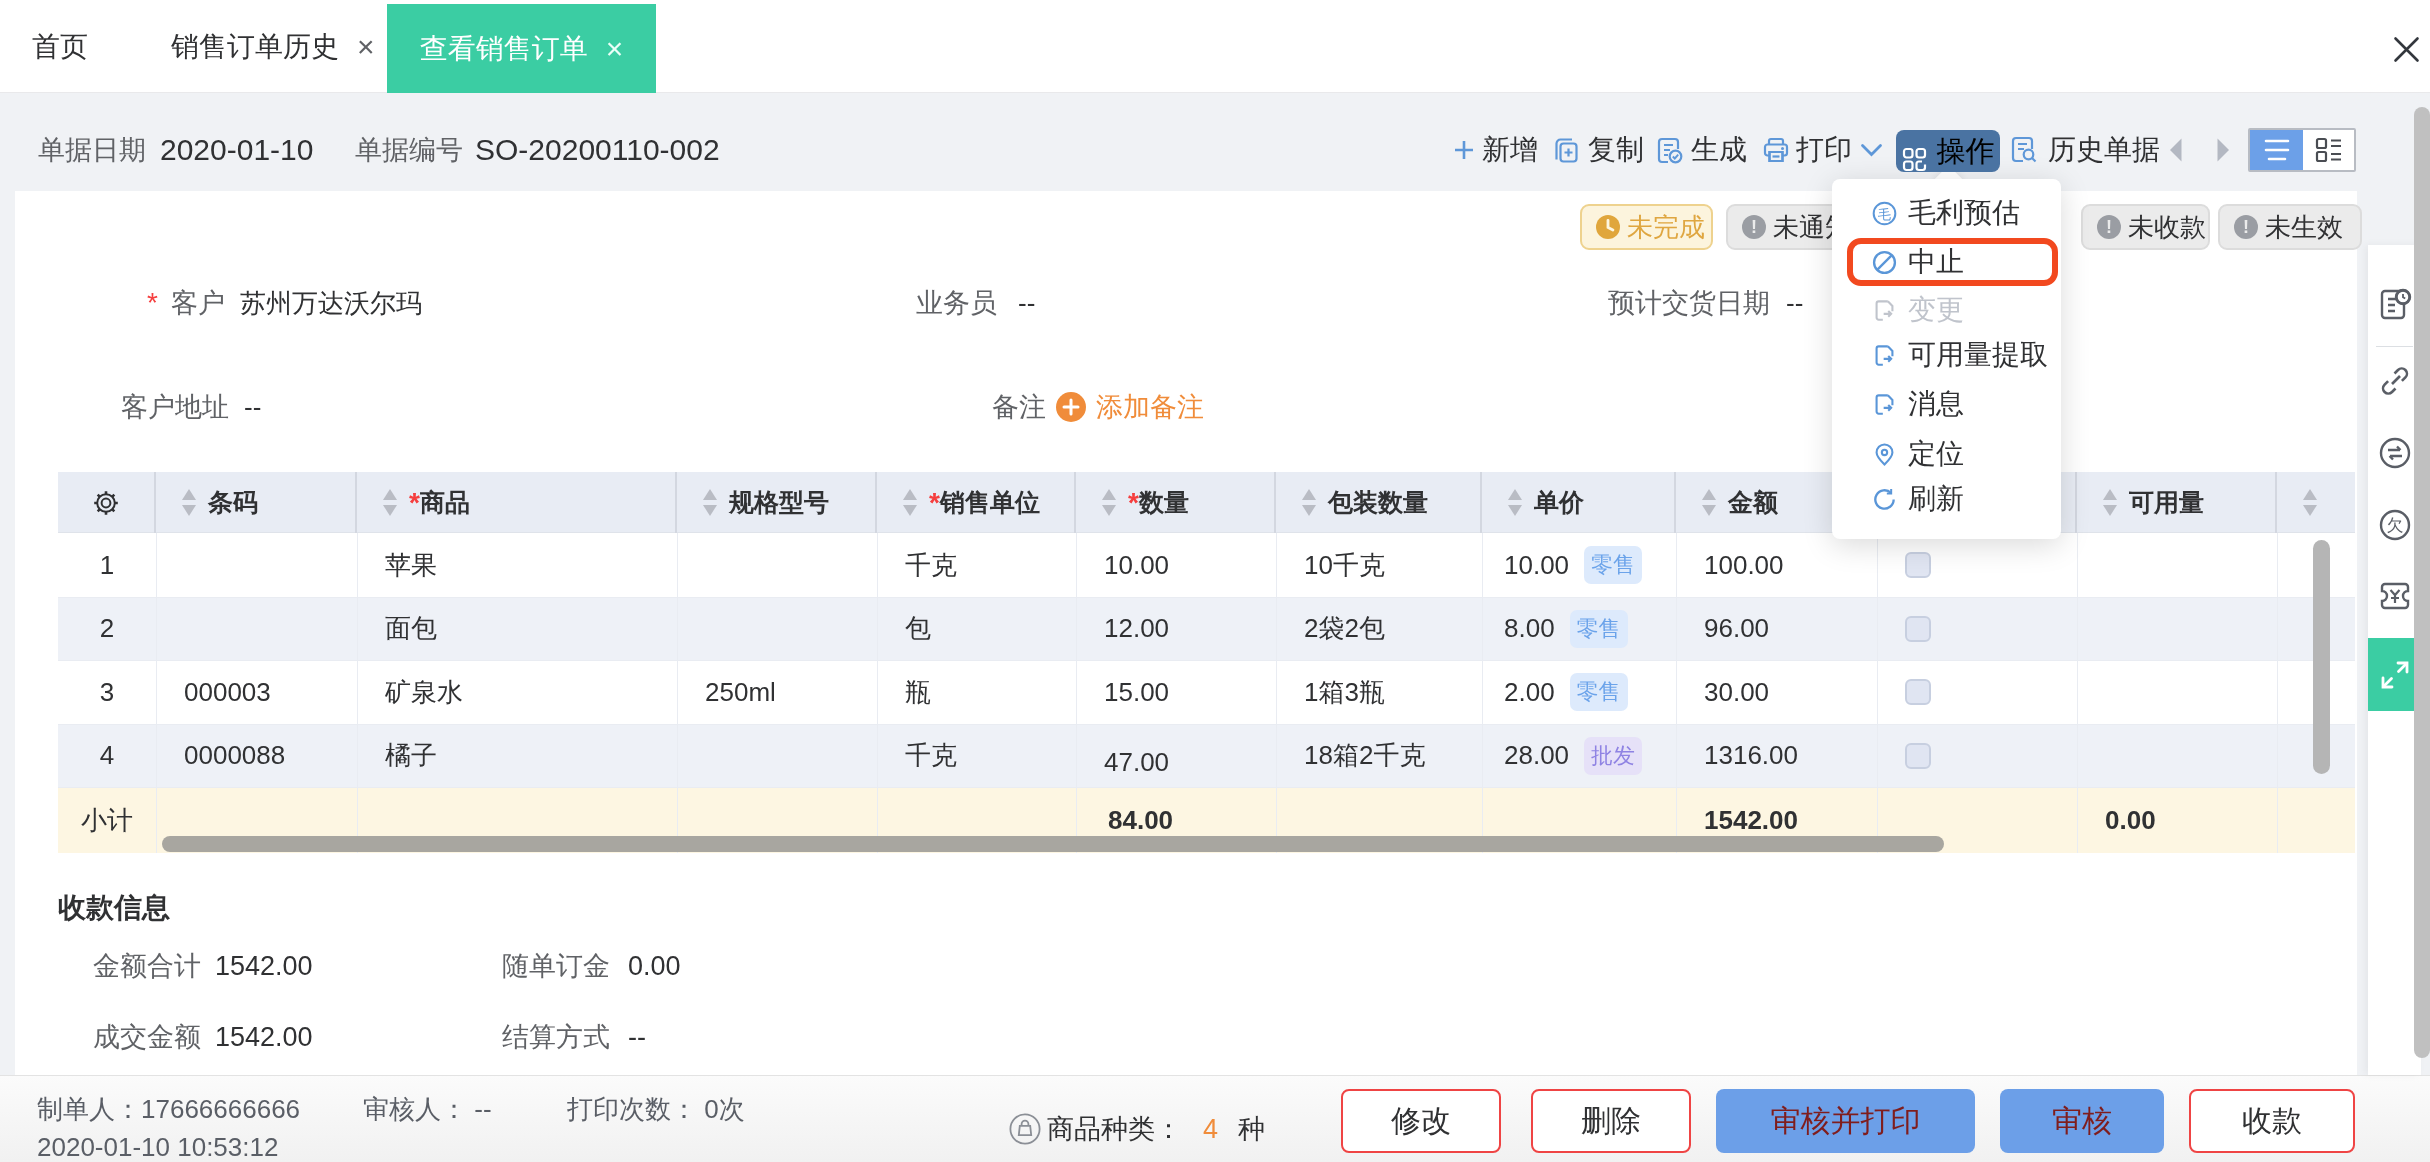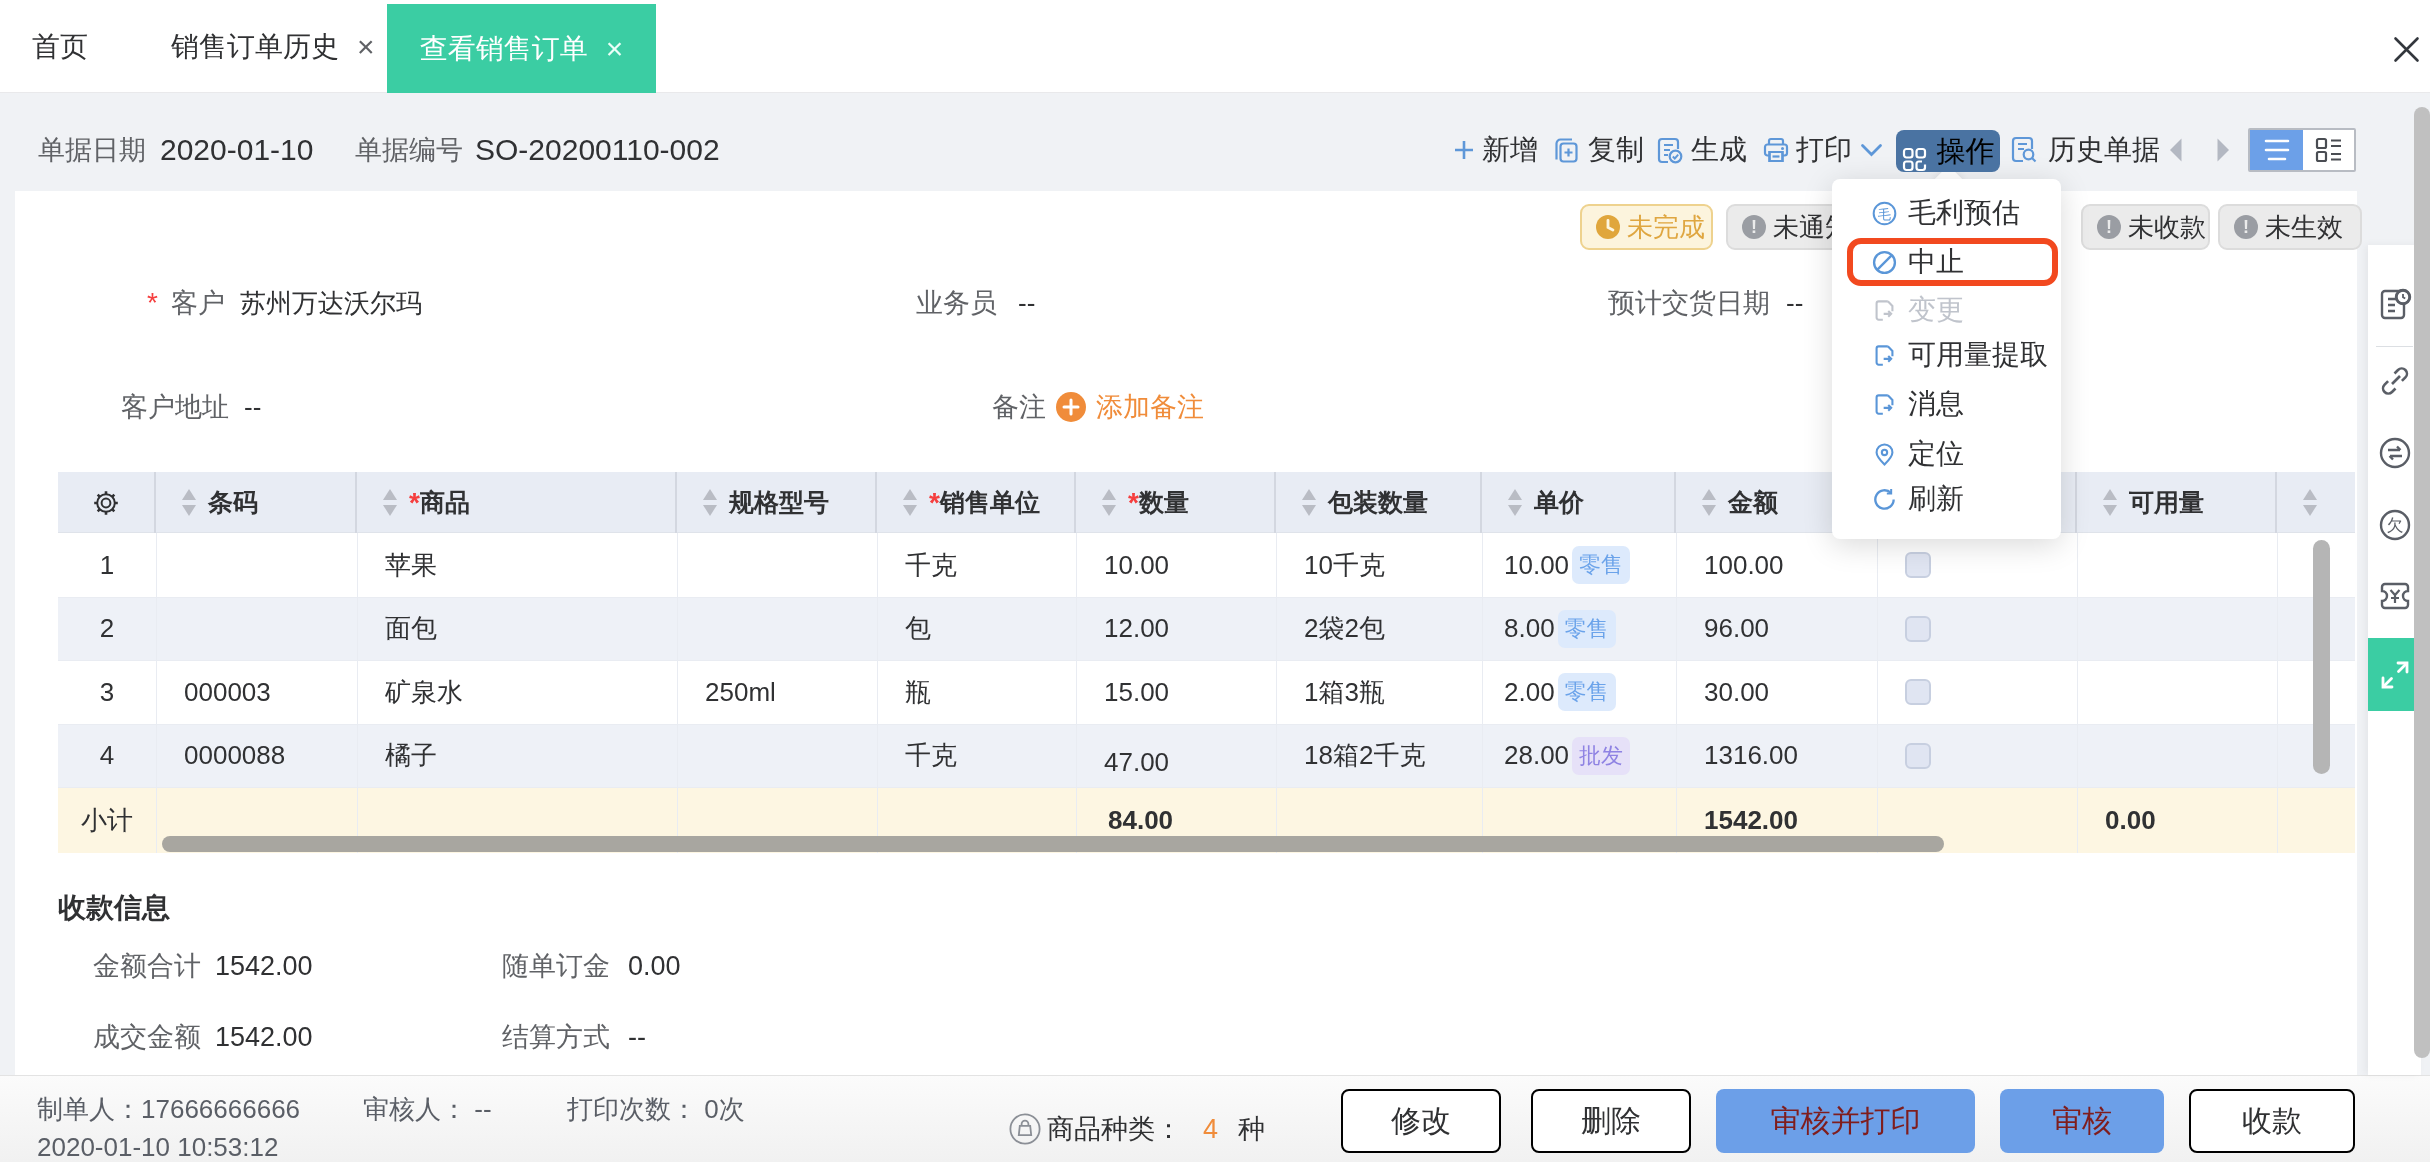--- a/index.html
+++ b/index.html
@@ -38,28 +38,28 @@
 .trow.sub{background:#fdf6e2;}
 .cell{position:absolute;display:flex;align-items:center;padding-left:28px;white-space:nowrap;}
 .cellc{position:absolute;display:flex;align-items:center;justify-content:center;}
 .hcell{position:absolute;top:0;height:61px;display:flex;align-items:center;font-weight:bold;font-size:25px;padding-left:26px;border-right:2px solid #d3d7e0;white-space:nowrap;}
 .sortar{display:inline-flex;flex-direction:column;margin-right:12px;}
 .sortar i{width:0;height:0;border-left:7px solid transparent;border-right:7px solid transparent;display:block;}
 .sortar .up{border-bottom:11px solid #b9bcc4;margin-bottom:5px;}
 .sortar .dn{border-top:11px solid #b9bcc4;}
 .vline{position:absolute;top:61px;width:1px;height:320px;background:#e9ecf2;}
 .rline{position:absolute;left:0;width:2297px;height:1px;background:#e9ecf2;}
-.tag{display:inline-block;font-size:22px;border-radius:7px;padding:4px 7px;margin-left:3px;}
+.tag{display:inline-block;font-size:22px;border-radius:7px;padding:4px 7px;margin-left:15px;}
 .tag.blue{background:#ddeafc;color:#6ba3ea;}
 .tag.purple{background:#e6e1f8;color:#8f83e3;}
 .cb{width:26px;height:26px;border-radius:6px;background:#e0e5f2;border:2px solid #c7cfe0;}
 
 #bottombar{position:absolute;left:0;top:1075px;width:2430px;height:87px;background:linear-gradient(#fbfbfb,#f1f1f1);border-top:1px solid #e3e3e3;font-size:26px;color:#5a5e66;}
 .btn{position:absolute;top:1089px;height:64px;border-radius:8px;display:flex;align-items:center;justify-content:center;font-size:30px;}
-.btn.plain{background:#fff;border:2px solid #000000;color:#303133;}
+.btn.plain{background:#fff;border:2px solid #ef4444;color:#303133;}
 .btn.blue{background:#6c9fe8;color:#7f1d1d;}
 
 #rail{position:absolute;left:2368px;top:245px;width:53px;height:830px;background:#fff;box-shadow:-3px 0 8px rgba(0,0,0,0.05);}
 #greenbtn{position:absolute;left:2368px;top:638px;width:53px;height:73px;background:#3bcda3;display:flex;align-items:center;justify-content:center;}
 
 #pagescroll{position:absolute;left:2414px;top:107px;width:16px;height:951px;border-radius:8px;background:#c0c0c0;}
 #vscroll{position:absolute;left:2313px;top:540px;width:17px;height:234px;border-radius:9px;background:#b5b5b5;}
 #hscroll{position:absolute;left:162px;top:836px;width:1782px;height:16px;border-radius:8px;background:#a8a6a0;}
 
 #dropdown{position:absolute;left:1832px;top:179px;width:229px;height:360px;background:#fff;border-radius:8px;box-shadow:0 6px 30px rgba(0,0,0,0.15);}

